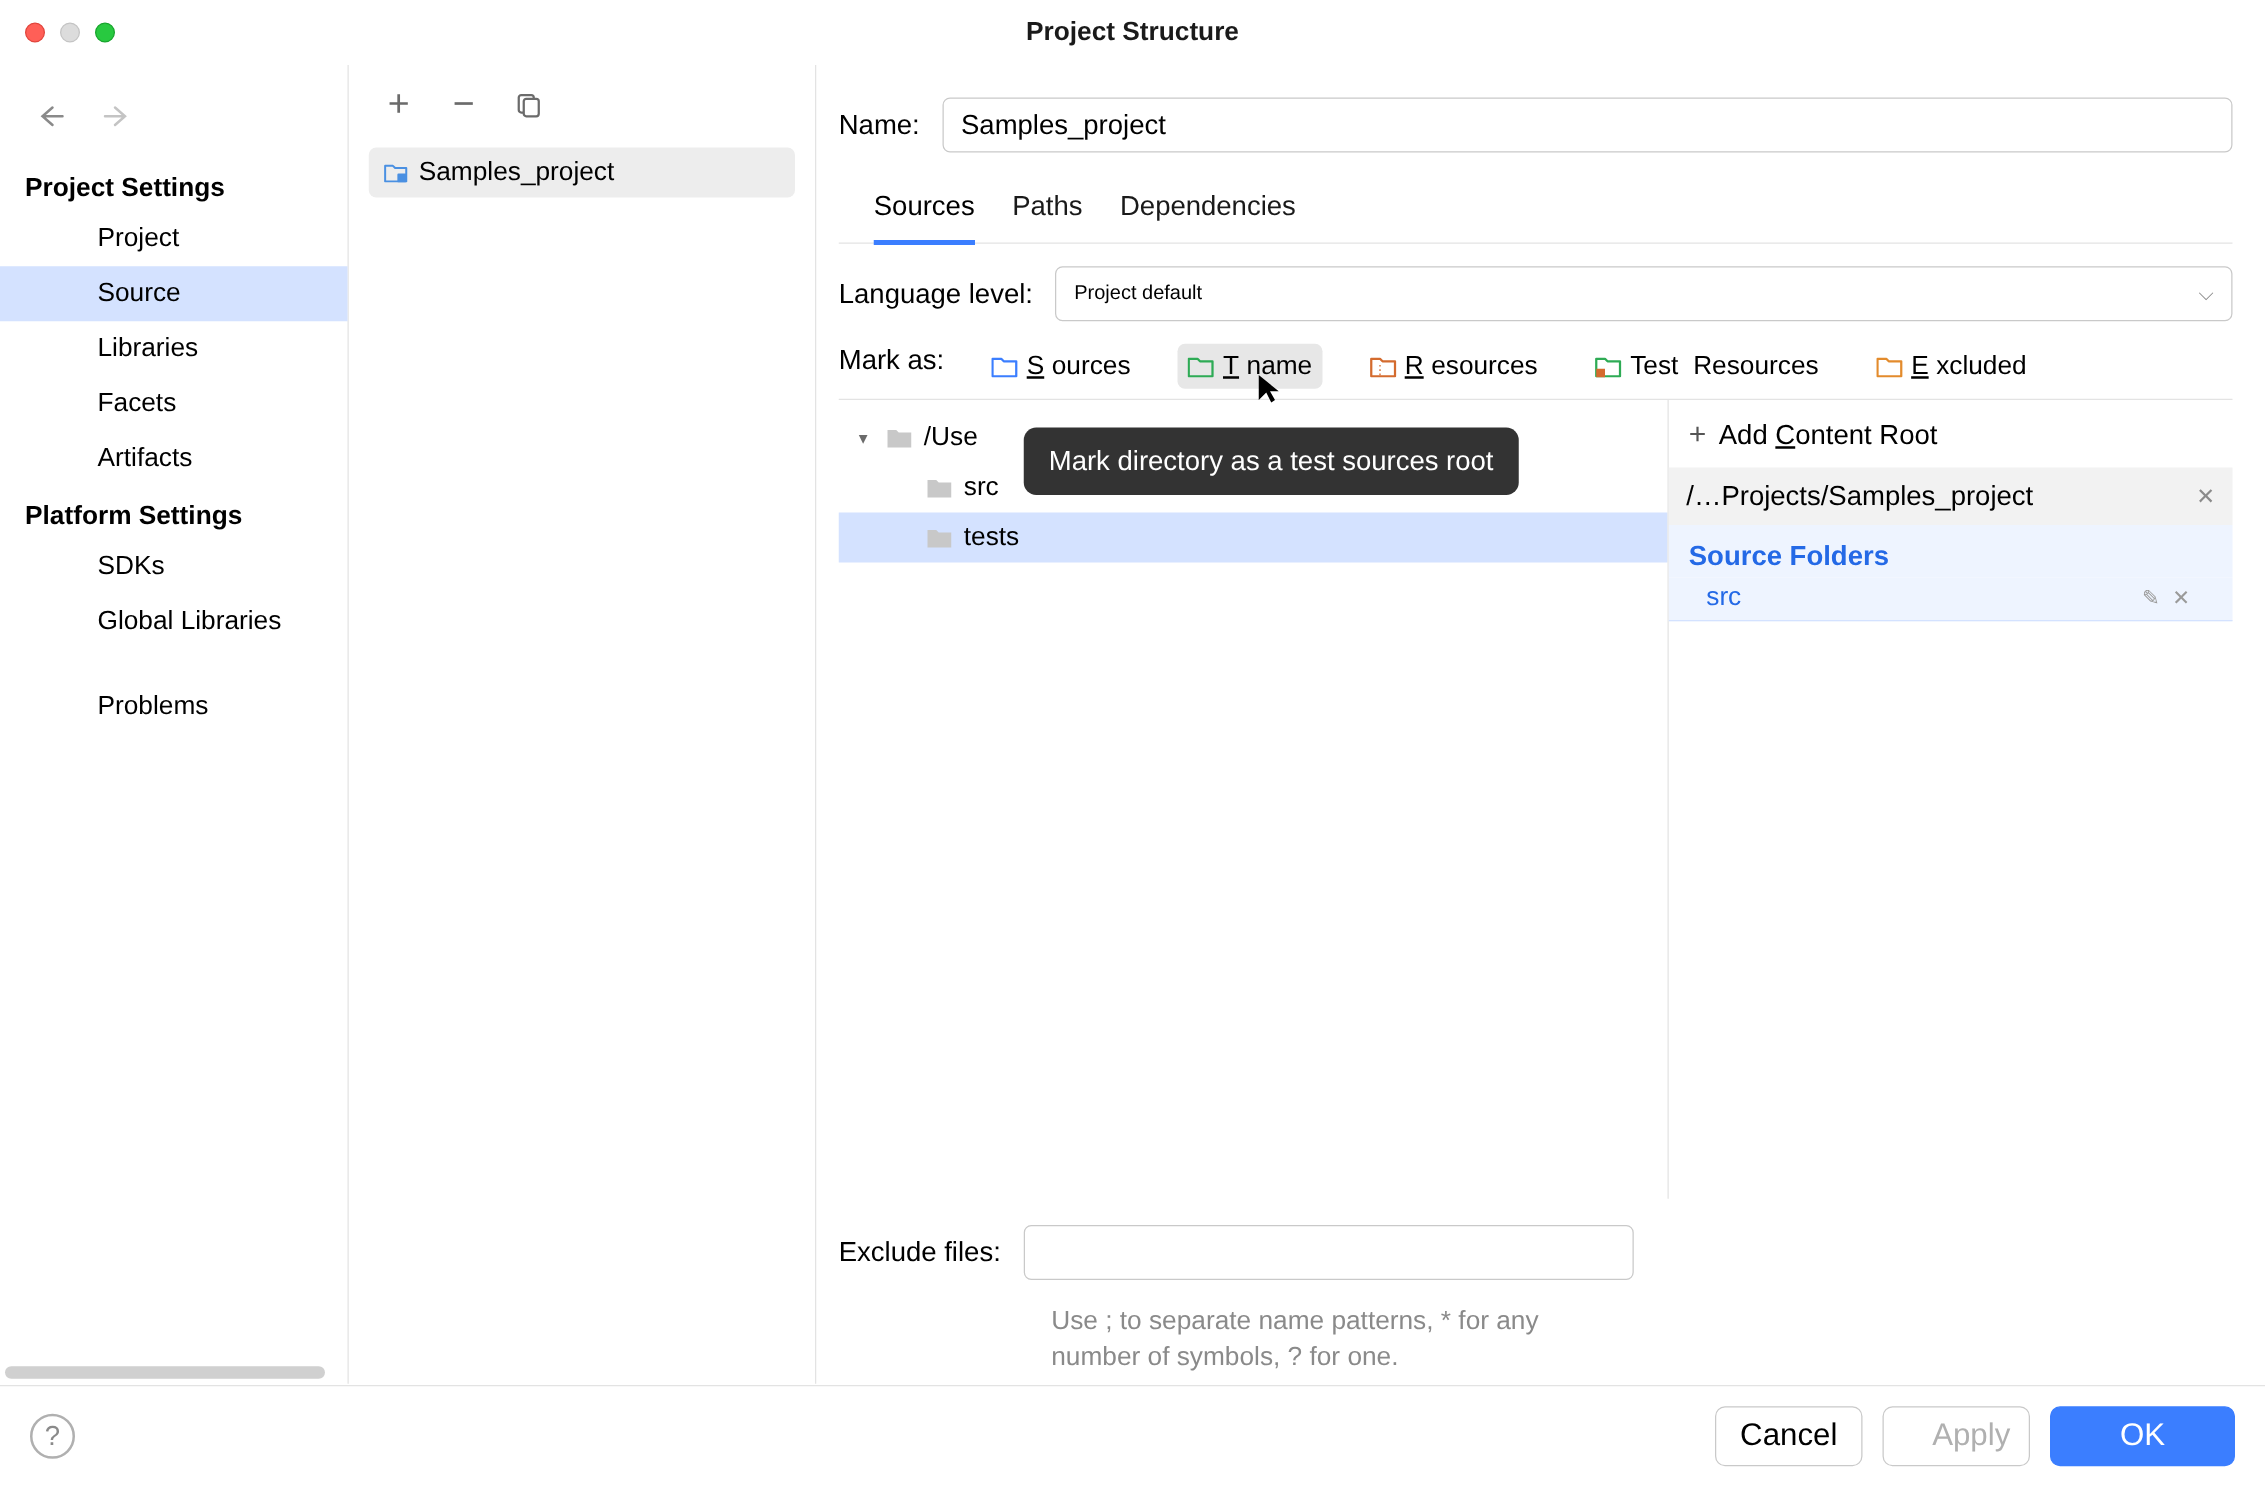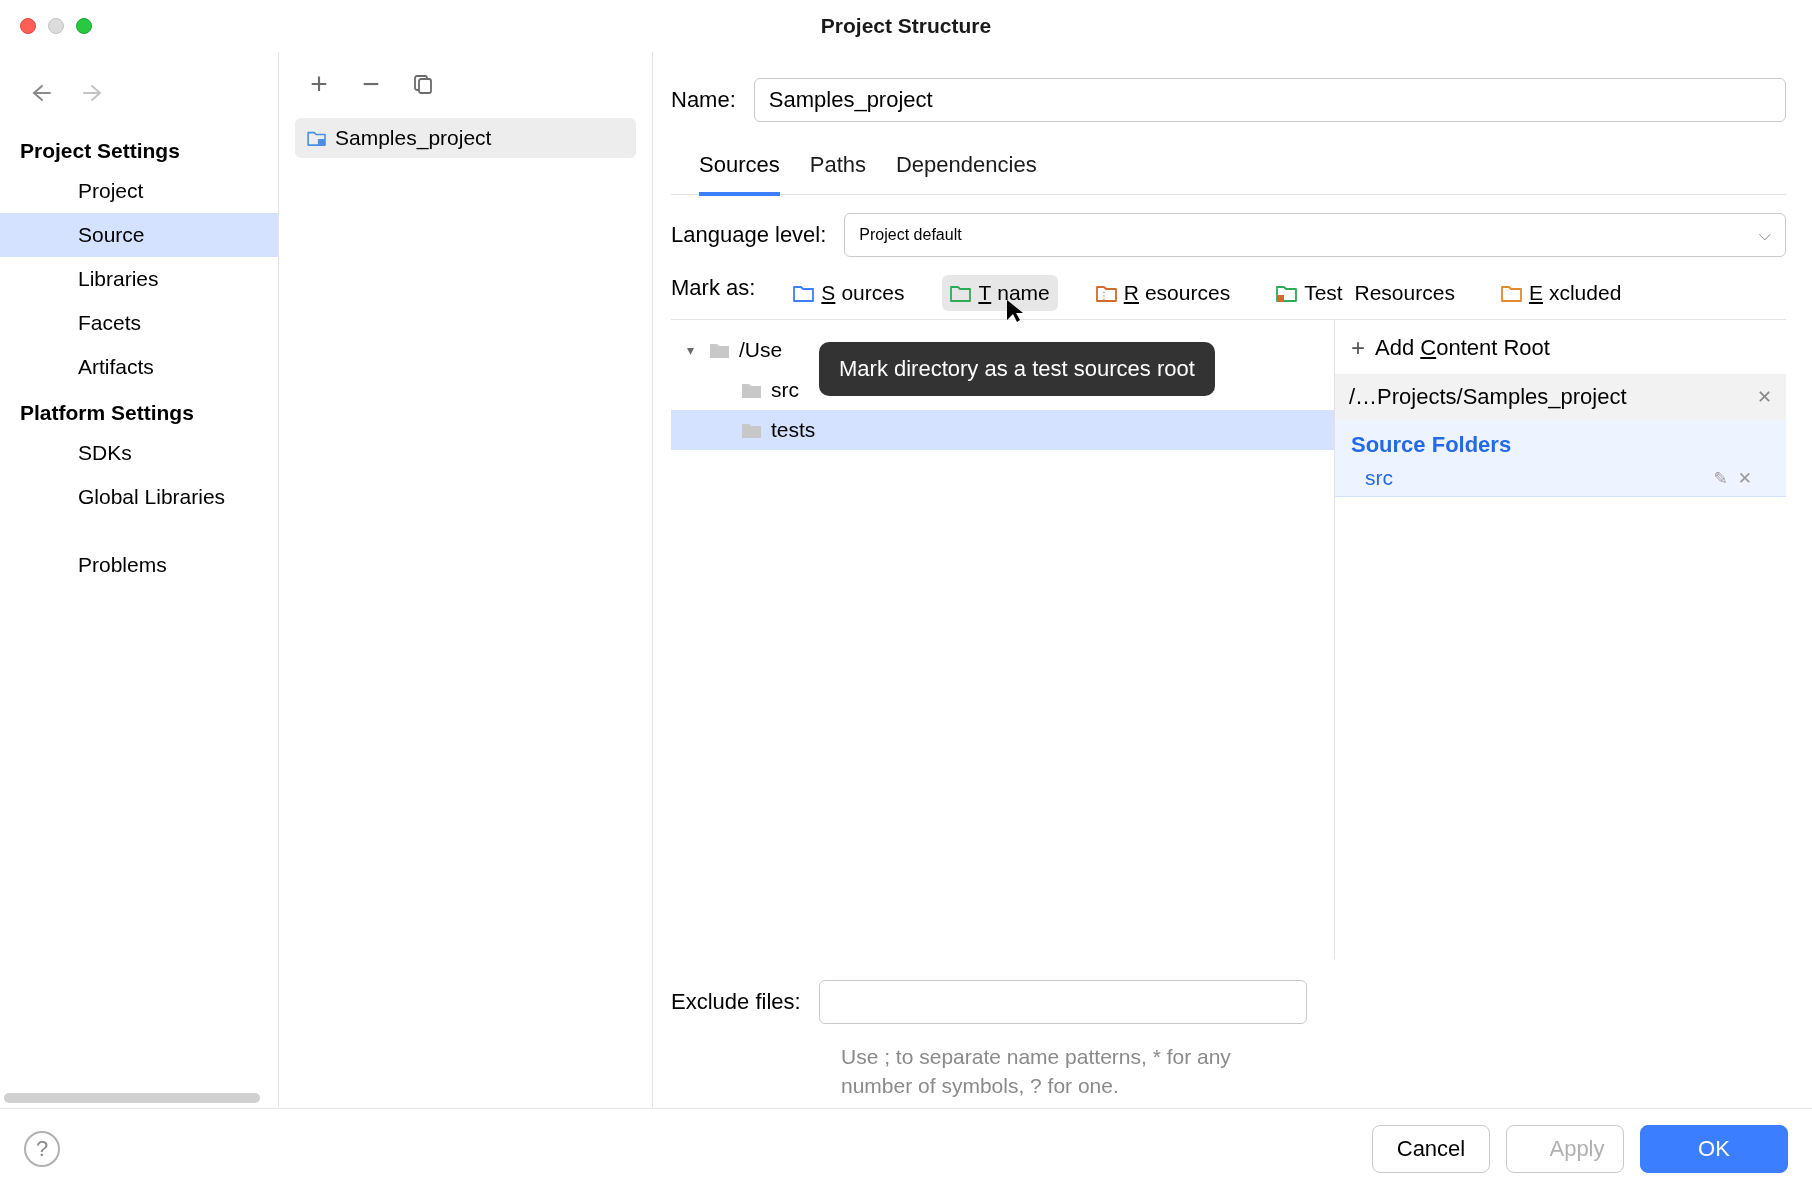--- a/index.html
+++ b/index.html
@@ -70,21 +70,21 @@
   .exrow { position:absolute; left:0; right:479px; top: 660px; }
   .exrow .row { align-items:center; }
   .exhint { font-size:21px; color:#8a8a8a; margin-left:170px; line-height:1.4; }
 
   .tooltip { position:absolute; background:#333; color:#fff; font-size:22px; padding:14px 20px; border-radius:10px; z-index:50; }
   .cursor { position:absolute; z-index:60; font-size:26px; }
 
   .footer { position:absolute; bottom:0; left:0; right:0; height:80px; border-top:1px solid #e3e3e3; display:flex; align-items:center; justify-content:space-between; padding:0 24px; }
   .help { width:36px; height:36px; border:2px solid #b0b0b0; border-radius:50%; display:flex; align-items:center; justify-content:center; color:#8a8a8a; font-size:22px; cursor:pointer; }
   .fbtns { display:flex; gap:16px; }
-  .btn { min-width:118px; height:48px; border-radius:8px; font-size:22px; cursor:pointer; display:flex; align-items:center; justify-content:center; }
+  .btn { min-width:118px; height:48px; border-radius:8px; font-size:25px; cursor:pointer; display:flex; align-items:center; justify-content:center; }
   .btn.sec { background:#fff; border:1px solid #c9c9c9; color:#000; }
   .btn.sec.dis { color:#b0b0b0;padding-left:24px; }
   .btn.pri { background:#3b7eff; color:#fff; border:1px solid #3b7eff; font-weight:500; min-width:148px; }
 </style>
 </head>
 <body>
 
 <svg width="0" height="0" style="position:absolute">
   <defs>
     <g id="folder">

